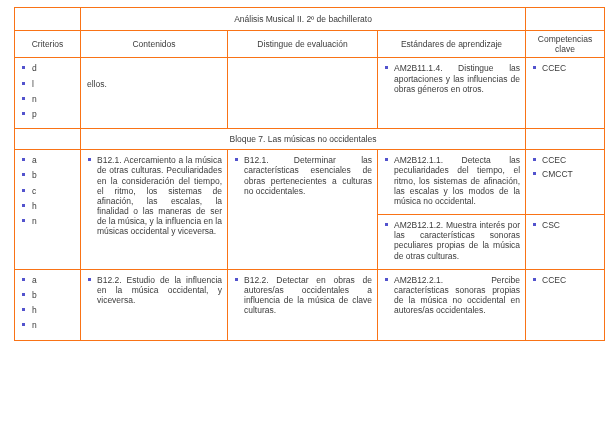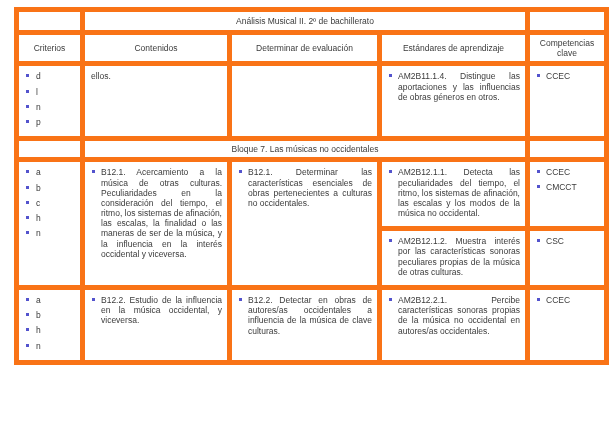--- a/index.html
+++ b/index.html
@@ -7,40 +7,40 @@
   body {
     width:615px; height:439px; position:relative; overflow:hidden;
     font-family:"Liberation Sans", sans-serif; color:#3b3b3b;
   }
   table.curriculum {
     position:absolute; left:14px; top:7px; width:590px;
     border-collapse:collapse; table-layout:fixed;
     font-size:8.5px; line-height:1.2;
   }
   td, th {
-    border:5px solid #f97316;
+    border:1px solid #f97316;
     vertical-align:top;
     padding:5px 5px 4px 6px;
     font-weight:normal;
     color:#3b3b3b;
     overflow:hidden;
   }
   .c-title, .c-header, .c-bloque {
     text-align:center; vertical-align:middle; padding:3px 2px;
   }
   
   .li {
     position:relative; padding-left:10px; margin-bottom:4px;
   }
   .li::before {
     content:""; position:absolute; left:1px; top:3px;
     width:3px; height:3px; background:#5353cd;
   }
   .just .li, .li.just { text-align:justify; }
-  .plain { text-align:justify; }
+  .plain { text-align:justify;margin-top:16px; }
   .objetivos-cell .li { margin-bottom:5px; padding-left:11px; }
 </style>
 </head>
 <body>
 
 <table class="curriculum">
   <colgroup>
     <col style="width:66px">
     <col style="width:147px">
     <col style="width:150px">
@@ -51,21 +51,21 @@
   <tbody>
       <tr style="height:23px">
     <td></td>
     <td colspan="3" class="c-title">Análisis Musical II. 2º de bachillerato</td>
     <td></td>
   </tr>
 
   <tr style="height:25px">
     <th class="c-header">Criterios</th>
     <th class="c-header">Contenidos</th>
-    <th class="c-header">Determinar de evaluación</th>
+    <th class="c-header">Distingue de evaluación</th>
     <th class="c-header">Estándares de aprendizaje</th>
     <th class="c-header">Competencias clave</th>
   </tr>
 
   <tr style="height:62px">
     <td class="objetivos-cell">
           <div class="li">d</div>
           <div class="li">l</div>
           <div class="li">n</div>
           <div class="li">p</div>
@@ -90,21 +90,21 @@
 
   <tr style="height:64px">
     <td rowspan="2" class="objetivos-cell">
           <div class="li">a</div>
           <div class="li">b</div>
           <div class="li">c</div>
           <div class="li">h</div>
           <div class="li">n</div>
         </td>
     <td rowspan="2">
-      <div class="li just">B12.1. Acercamiento a la música de otras culturas. Peculiaridades en la consideración del tiempo, el ritmo, los sistemas de afinación, las escalas, la finalidad o las maneras de ser de la música, y la influencia en la interés occidental y viceversa.</div>
+      <div class="li just">B12.1. Acercamiento a la música de otras culturas. Peculiaridades en la consideración del tiempo, el ritmo, los sistemas de afinación, las escalas, la finalidad o las maneras de ser de la música, y la influencia en la músicas occidental y viceversa.</div>
     </td>
     <td rowspan="2">
       <div class="li just">B12.1. Determinar las características esenciales de obras pertenecientes a culturas no occidentales.</div>
     </td>
     <td class="just">
           <div class="li">AM2B12.1.1. Detecta las peculiaridades del tiempo, el ritmo, los sistemas de afinación, las escalas y los modos de la música no occidental.</div>
         </td>
     <td>
           <div class="li">CCEC</div>
           <div class="li">CMCCT</div>

